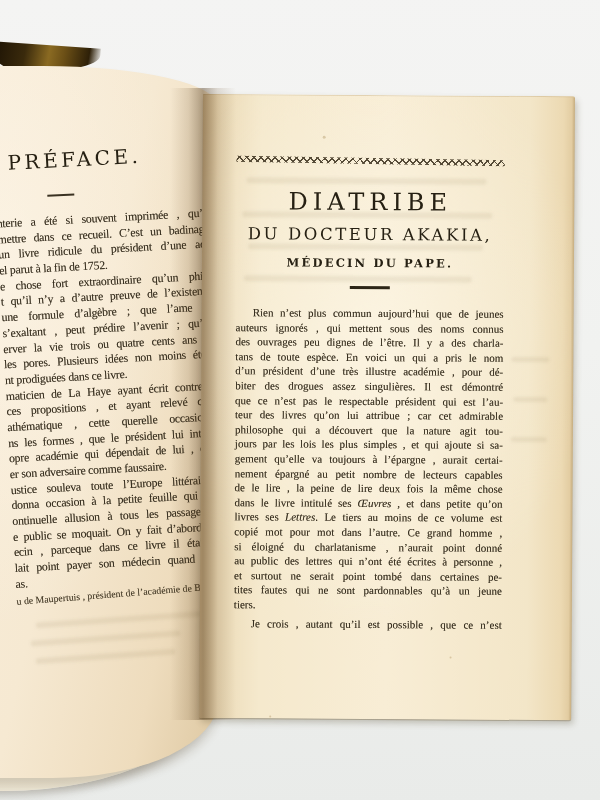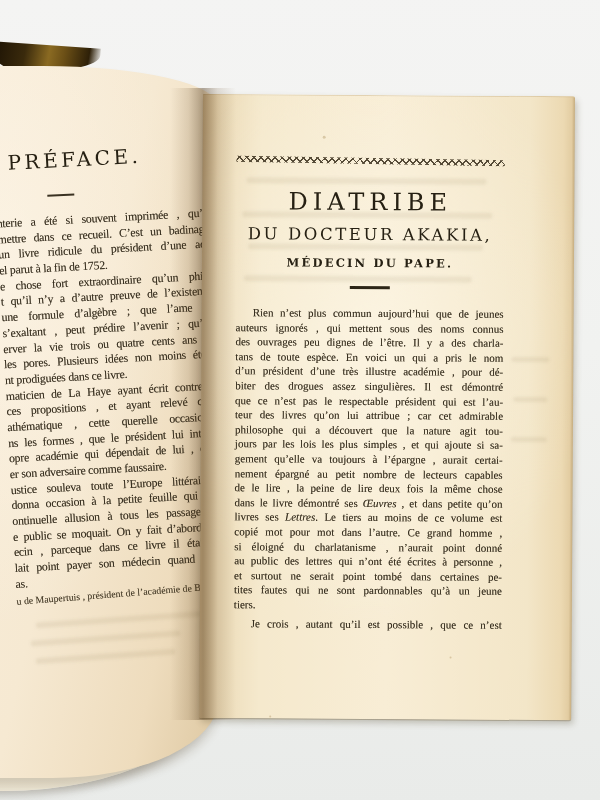--- a/index.html
+++ b/index.html
@@ -162,21 +162,21 @@
         <div class="rline fill"><span>tans de toute espèce. En voici un qui a pris le nom</span></div>
         <div class="rline fill"><span>d’un président d’une très illustre académie , pour dé-</span></div>
         <div class="rline fill"><span>biter des drogues assez singulières. Il est démontré</span></div>
         <div class="rline fill"><span>que ce n’est pas le respectable président qui est l’au-</span></div>
         <div class="rline fill"><span>teur des livres qu’on lui attribue ; car cet admirable</span></div>
         <div class="rline fill"><span>philosophe qui a découvert que la nature agit tou-</span></div>
         <div class="rline fill"><span>jours par les lois les plus simples , et qui ajoute si sa-</span></div>
         <div class="rline fill"><span>gement qu’elle va toujours à l’épargne , aurait certai-</span></div>
         <div class="rline fill"><span>nement épargné au petit nombre de lecteurs capables</span></div>
         <div class="rline fill"><span>de le lire , la peine de lire deux fois la même chose</span></div>
-        <div class="rline fill"><span>dans le livre démontré ses </span><i>Œuvres</i><span> , et dans petite qu’on</span></div>
+        <div class="rline fill"><span>dans le livre intitulé ses </span><i>Œuvres</i><span> , et dans petite qu’on</span></div>
         <div class="rline fill"><span>livres ses </span><i>Lettres</i><span>. Le tiers au moins de ce volume est</span></div>
         <div class="rline fill"><span>copié mot pour mot dans l’autre. Ce grand homme ,</span></div>
         <div class="rline fill"><span>si éloigné du charlatanisme , n’aurait point donné</span></div>
         <div class="rline fill"><span>au public des lettres qui n’ont été écrites à personne ,</span></div>
         <div class="rline fill"><span>et surtout ne serait point tombé dans certaines pe-</span></div>
         <div class="rline fill"><span>tites fautes qui ne sont pardonnables qu’à un jeune</span></div>
         <div class="rline"><span>tiers.</span></div>
         <div class="rline fill indent gap"><span>Je crois , autant qu’il est possible , que ce n’est</span></div>
       </div>
     <div class="speck" style="left:120px; top:40px;"></div>

